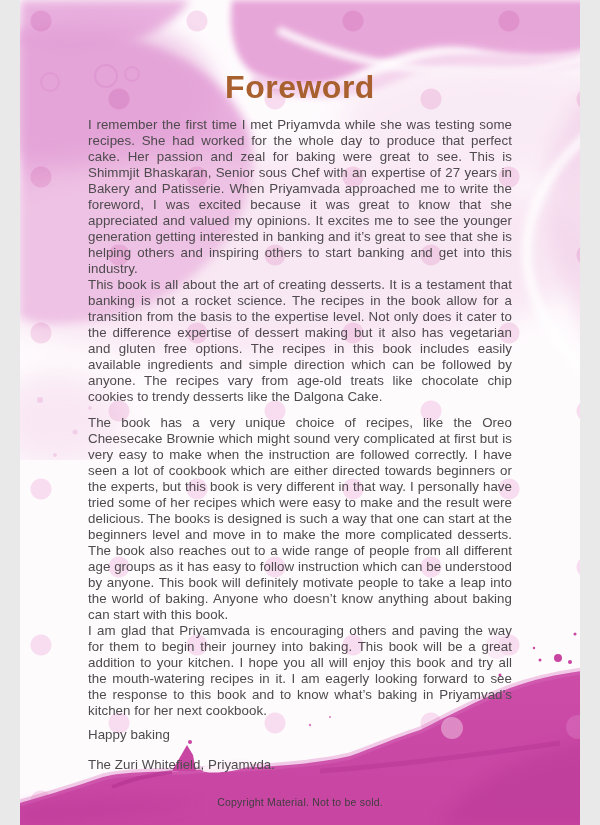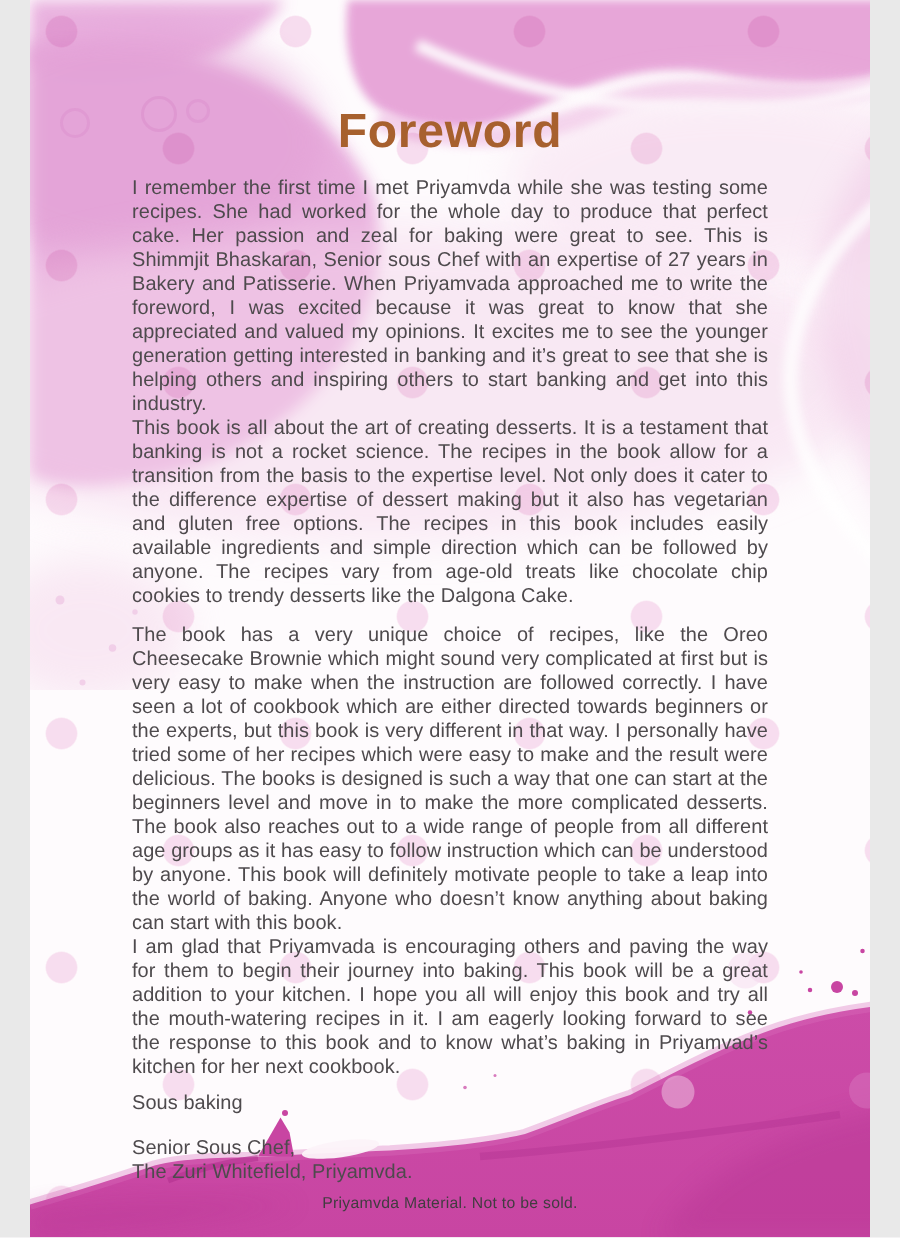--- a/index.html
+++ b/index.html
@@ -136,21 +136,20 @@
     <circle cx="432" cy="153" r="11" fill="#f0c9e4" opacity=".5"></circle>
     <circle cx="558" cy="152" r="12" fill="#d874be" opacity=".5"></circle>
   </svg>
 
   <div class="content">
     <h1 class="title">Foreword</h1>
     <p class="para">I remember the first time I met Priyamvda while she was testing some recipes. She had worked for the whole day to produce that perfect cake. Her passion and zeal for baking were great to see. This is Shimmjit Bhaskaran, Senior sous Chef with an expertise of 27 years in Bakery and Patisserie. When Priyamvada approached me to write the foreword, I was excited because it was great to know that she appreciated and valued my opinions. It excites me to see the younger generation getting interested in banking and it’s great to see that she is helping others and inspiring others to start banking and get into this industry.</p>
     <p class="para">This book is all about the art of creating desserts. It is a testament that banking is not a rocket science. The recipes in the book allow for a transition from the basis to the expertise level. Not only does it cater to the difference expertise of dessert making but it also has vegetarian and gluten free options. The recipes in this book includes easily available ingredients and simple direction which can be followed by anyone. The recipes vary from age-old treats like chocolate chip cookies to trendy desserts like the Dalgona Cake.</p>
     <p class="para gap-before">The book has a very unique choice of recipes, like the Oreo Cheesecake Brownie which might sound very complicated at first but is very easy to make when the instruction are followed correctly. I have seen a lot of cookbook which are either directed towards beginners or the experts, but this book is very different in that way. I personally have tried some of her recipes which were easy to make and the result were delicious. The books is designed is such a way that one can start at the beginners level and move in to make the more complicated desserts. The book also reaches out to a wide range of people from all different age groups as it has easy to follow instruction which can be understood by anyone. This book will definitely motivate people to take a leap into the world of baking. Anyone who doesn’t know anything about baking can start with this book.</p>
     <p class="para">I am glad that Priyamvada is encouraging others and paving the way for them to begin their journey into baking. This book will be a great addition to your kitchen. I hope you all will enjoy this book and try all the mouth-watering recipes in it. I am eagerly looking forward to see the response to this book and to know what’s baking in Priyamvad’s kitchen for her next cookbook.</p>
-    <p class="closing">Sous baking</p>
+    <p class="closing">Happy baking</p>
     <div class="signature">
-      <div>Senior Sous Chef,</div>
       <div>The Zuri Whitefield, Priyamvda.</div>
     </div>
   </div>
 
-  <div class="footer">Priyamvda Material. Not to be sold.</div>
+  <div class="footer">Copyright Material. Not to be sold.</div>
 </div>
 
 </body></html>

